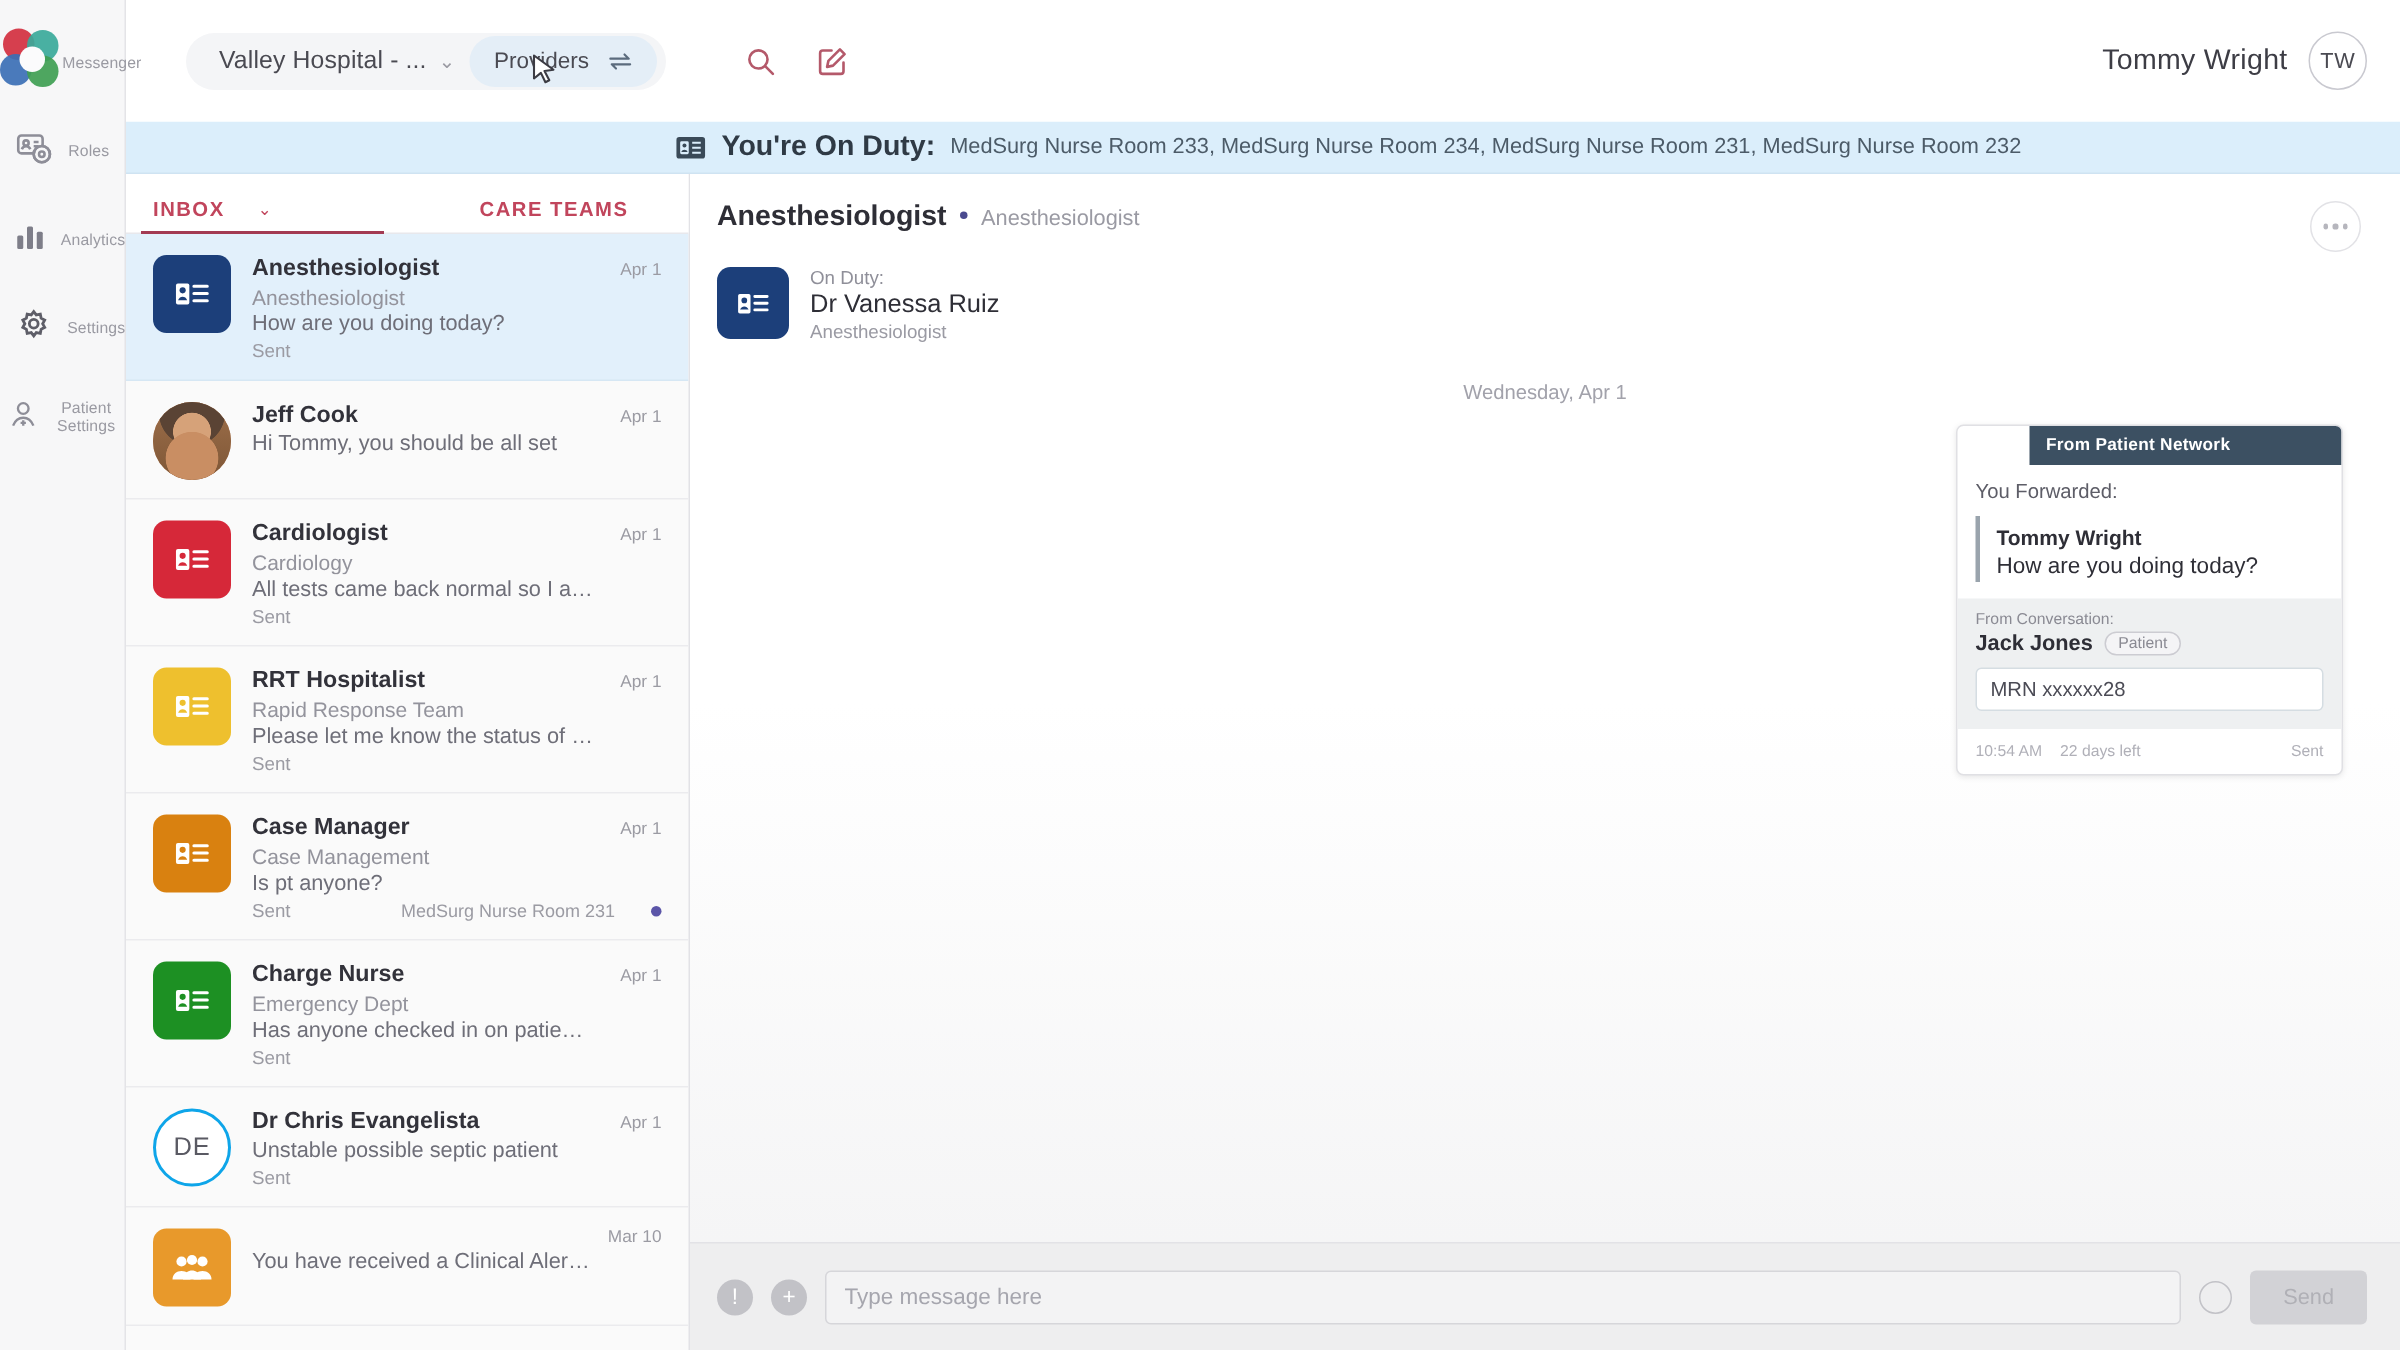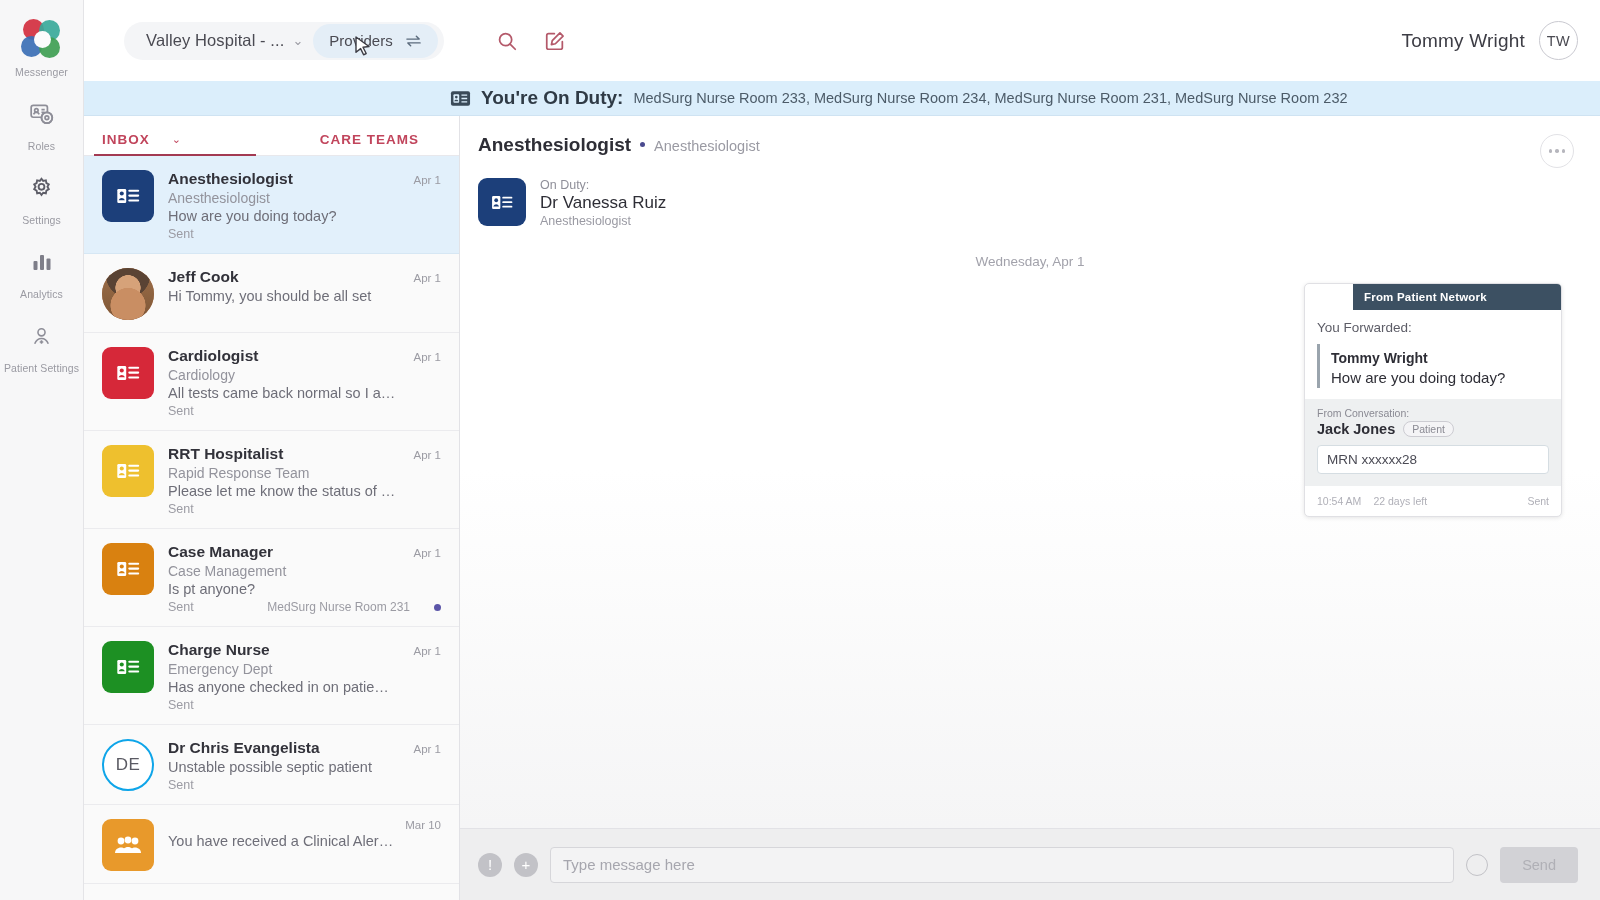--- a/index.html
+++ b/index.html
@@ -17,21 +17,21 @@
     width: 84px; height: 900px;
     background: #f7f7f8;
     border-right: 1px solid #e4e4e7;
     display: flex; flex-direction: column; align-items: center;
     padding-top: 8px;
     flex: 0 0 84px;
     z-index: 5;
   }
   .rail-item {
     width: 84px;
-    display: flex; flex-direction: column; align-items: center;
+    display: flex; flex-direction: row; align-items: center;
     padding: 9px 0 4px 0;
     cursor: pointer;
   }
   .rail-glyph {
     width: 46px; height: 46px;
     display: flex; align-items: center; justify-content: center;
     border-radius: 50%;
   }
   .rail-label {
     font-size: 10.5px; color: #9a9aa2; text-align: center;
@@ -292,37 +292,37 @@
           <circle cx="16.5" cy="15.5" r="5" fill="#f7f7f8"></circle>
           <circle cx="16.5" cy="15.5" r="5"></circle>
             <circle cx="16.5" cy="15.5" r="1.7"></circle>
         </svg>
       </div>
       <div class="rail-label">Roles</div>
     </div>
 
     <div class="rail-item">
       <div class="rail-glyph">
-        <svg width="25" height="25" viewBox="0 0 24 24" fill="none" stroke="#5e5e68" stroke-width="1.8">
-          <path d="M12 2.6l1.6 2.1 2.6-.5.5 2.6 2.3 1.3-1.3 2.3 1.3 2.3-2.3 1.3-.5 2.6-2.6-.5L12 18.2l-1.6-2.1-2.6.5-.5-2.6-2.3-1.3 1.3-2.3L5 8.1l2.3-1.3.5-2.6 2.6.5z"></path>
-          <circle cx="12" cy="10.4" r="2.8"></circle>
-        </svg>
-      </div>
-      <div class="rail-label">Settings</div>
-    </div>
-
-    <div class="rail-item">
-      <div class="rail-glyph">
         <svg width="24" height="24" viewBox="0 0 24 24" fill="#7e7e89">
           <rect x="3.5" y="11" width="4" height="9" rx="1"></rect>
           <rect x="10" y="5" width="4" height="15" rx="1"></rect>
           <rect x="16.5" y="8.5" width="4" height="11.5" rx="1"></rect>
         </svg>
       </div>
       <div class="rail-label">Analytics</div>
+    </div>
+
+    <div class="rail-item">
+      <div class="rail-glyph">
+        <svg width="25" height="25" viewBox="0 0 24 24" fill="none" stroke="#5e5e68" stroke-width="1.8">
+          <path d="M12 2.6l1.6 2.1 2.6-.5.5 2.6 2.3 1.3-1.3 2.3 1.3 2.3-2.3 1.3-.5 2.6-2.6-.5L12 18.2l-1.6-2.1-2.6.5-.5-2.6-2.3-1.3 1.3-2.3L5 8.1l2.3-1.3.5-2.6 2.6.5z"></path>
+          <circle cx="12" cy="10.4" r="2.8"></circle>
+        </svg>
+      </div>
+      <div class="rail-label">Settings</div>
     </div>
 
     <div class="rail-item">
       <div class="rail-glyph">
         <svg width="25" height="25" viewBox="0 0 24 24" fill="none" stroke="#8e8e98" stroke-width="1.5">
           <circle cx="12" cy="8" r="3.4"></circle>
           <path d="M5.5 19c1.3-3.4 3.8-5.1 6.5-5.1S17.2 15.6 18.5 19"></path>
           <path d="M12 15.5v3.5M10.3 17.2h3.4"></path>
         </svg>
       </div>

